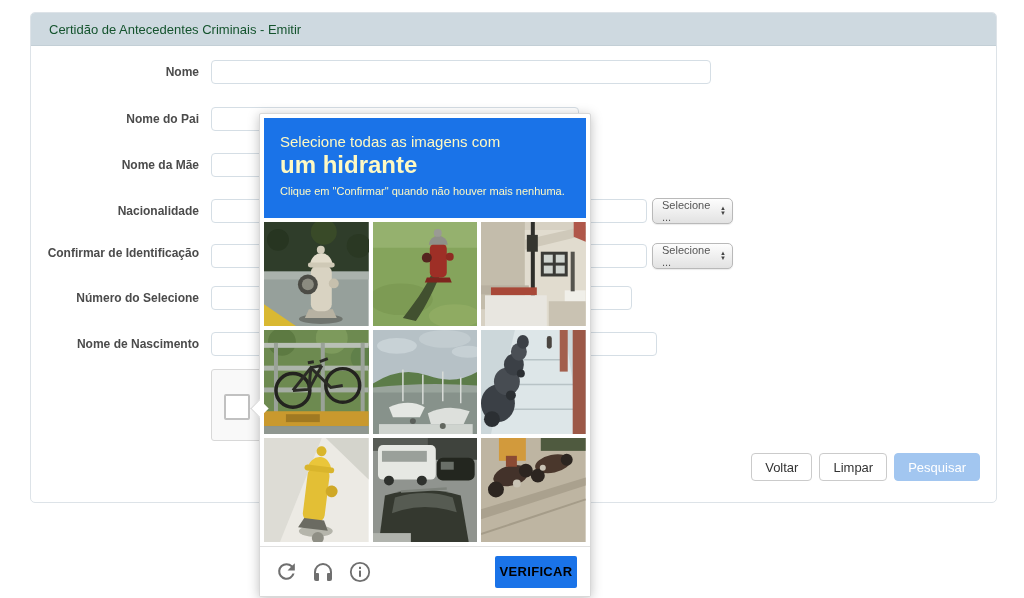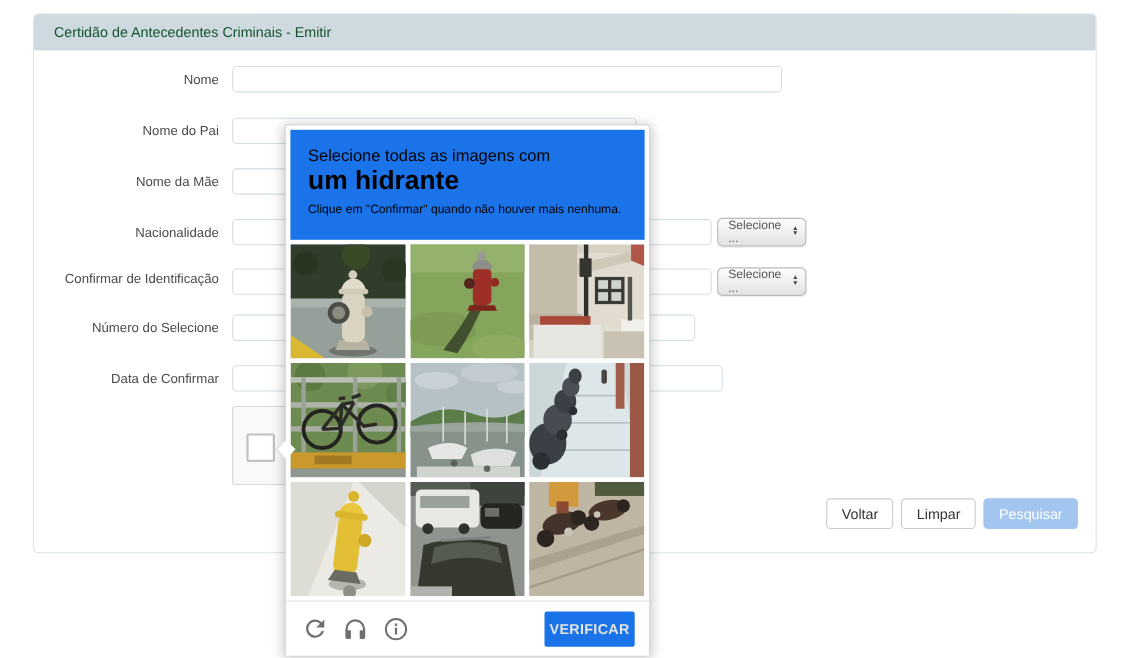--- a/index.html
+++ b/index.html
@@ -7,21 +7,21 @@
   #stage { position:relative; width:1024px; height:598px; background:#fff; }
 
   
   .panel { position:absolute; left:30px; top:12px; width:967px; height:491px;
            border:1px solid #dde3e8; border-radius:5px; background:#fff; }
   .panel-header { height:33px; background:#ced9e0; border-bottom:1px solid #c3cfd6;
                   border-radius:4px 4px 0 0; display:flex; align-items:center;
                   padding-left:18px; font-size:13px; color:#14532d; }
 
   .flabel { position:absolute; left:10px; width:158px; text-align:right;
-            font-size:12px; font-weight:normal; color:#4b4b4b; line-height:15px; }
+            font-size:12px; font-weight:bold; color:#4b4b4b; line-height:15px; }
   .finput { position:absolute; height:24px; border:1px solid #d5dee5; border-radius:4px;
             background:#fff; font-size:12px; padding:0 6px; color:#333; outline:none; }
 
   .fselect { position:absolute; height:26px; width:81px; border:1px solid #b9b9b9; border-radius:5px;
              background:linear-gradient(#fdfdfd,#e2e2e2); box-shadow:0 1px 1px rgba(0,0,0,.08);
              display:flex; align-items:center; padding:0 6px 0 9px; cursor:default; }
   .fselect .sel-text { flex:1; font-size:11px; color:#555; }
   .fselect .sel-arrows { display:flex; flex-direction:column; font-size:6px; line-height:5px; color:#444; }
 
   
@@ -35,34 +35,34 @@
          background:#fff; color:#333; display:flex; align-items:center; cursor:pointer; }
   .btn-primary-disabled { background:#a2c6f0; border-color:#a2c6f0; color:#fff; }
 
   
   .captcha { position:absolute; left:259px; top:113px; width:332px; height:484px; z-index:10;
              background:#fff; border:1px solid #d8d8d8; border-radius:2px;
              box-shadow:0 2px 12px rgba(0,0,0,.25); padding:4px; }
   .captcha-notch { position:absolute; left:-7px; top:288px; width:13px; height:13px; background:#fff;
                    border-left:1px solid #d8d8d8; border-bottom:1px solid #d8d8d8;
                    transform:rotate(45deg); }
-  .captcha-header { height:100px; background:#1a73e8; color:#000000; padding:15px 16px 0 16px; }
+  .captcha-header { height:100px; background:#1a73e8; color:#fef9c3; padding:15px 16px 0 16px; }
   .ch-line1 { font-size:15px; }
   .ch-target { font-size:24px; font-weight:bold; margin-top:1px; }
   .ch-note { font-size:11px; margin-top:6px; }
 
   .captcha-grid { margin-top:4px; display:grid; grid-template-columns:repeat(3,1fr); gap:4px; }
   .tile { height:104px; overflow:hidden; cursor:pointer; }
   .tile svg { width:100%; height:100%; display:block; }
 
   .captcha-footer { position:absolute; left:0; right:0; bottom:0; height:50px;
                     border-top:1px solid #e0e0e0; display:flex; align-items:center; padding:0 13px; background:#fff; }
   .cicon { width:26px; height:26px; margin-right:11px; cursor:pointer; display:flex; align-items:center; justify-content:center; }
   .cf-spacer { flex:1; }
-  .verify-btn { width:82px; height:32px; background:#1a73e8; color:#e5e5e5; border:none; border-radius:2px;
+  .verify-btn { width:82px; height:32px; background:#1a73e8; color:#000000; border:none; border-radius:2px;
                 font-size:13px; font-weight:bold; font-family:inherit; letter-spacing:.3px; cursor:pointer; }
 </style>
 </head>
 <body>
 
 <div id="stage">
 
   <div class="panel">
     <div class="panel-header">Certidão de Antecedentes Criminais - Emitir</div>
 
@@ -91,21 +91,21 @@
       <span class="sel-text">Selecione ...</span>
       <span class="sel-arrows">
           <span>▲</span>
           <span>▼</span>
         </span>
     </div>
 
     <div class="flabel" style="top:278px;">Número do Selecione</div>
     <input class="finput" style="left: 180px; top: 273px; width: 421px;">
 
-    <div class="flabel" style="top:324px;">Data de Confirmar</div>
+    <div class="flabel" style="top:324px;">Nome de Nascimento</div>
     <input class="finput" style="left: 180px; top: 319px; width: 446px;">
 
     <div class="recaptcha-stub">
       <div class="cbox"></div>
     </div>
 
     <div class="panel-actions">
       <button class="btn">Voltar</button>
       <button class="btn">Limpar</button>
       <button class="btn btn-primary-disabled">Pesquisar</button>

